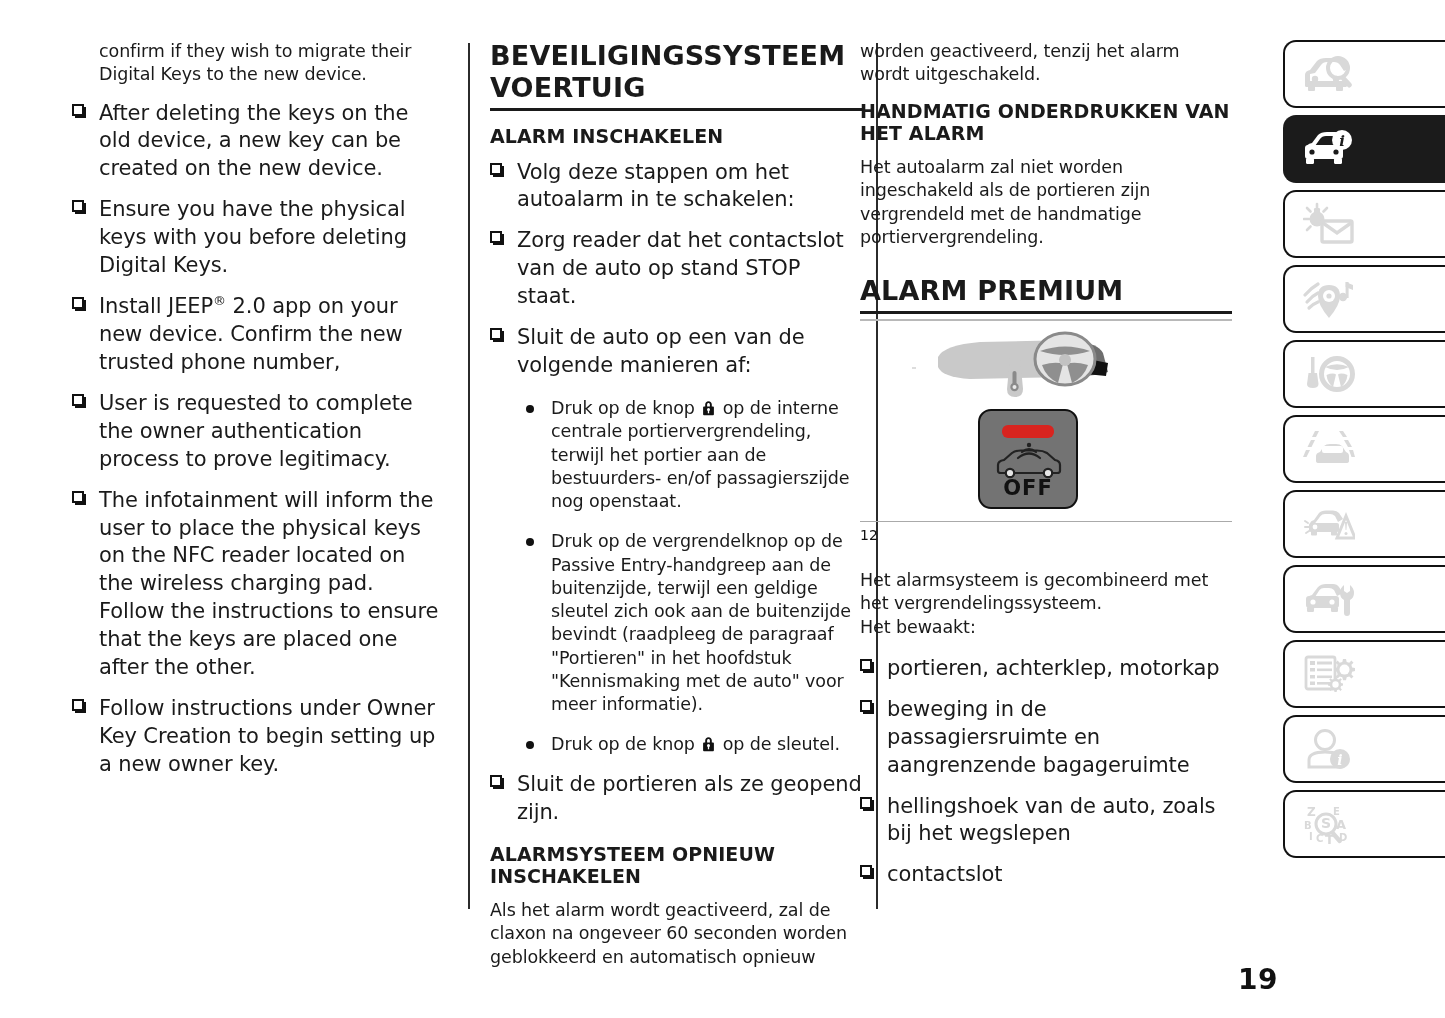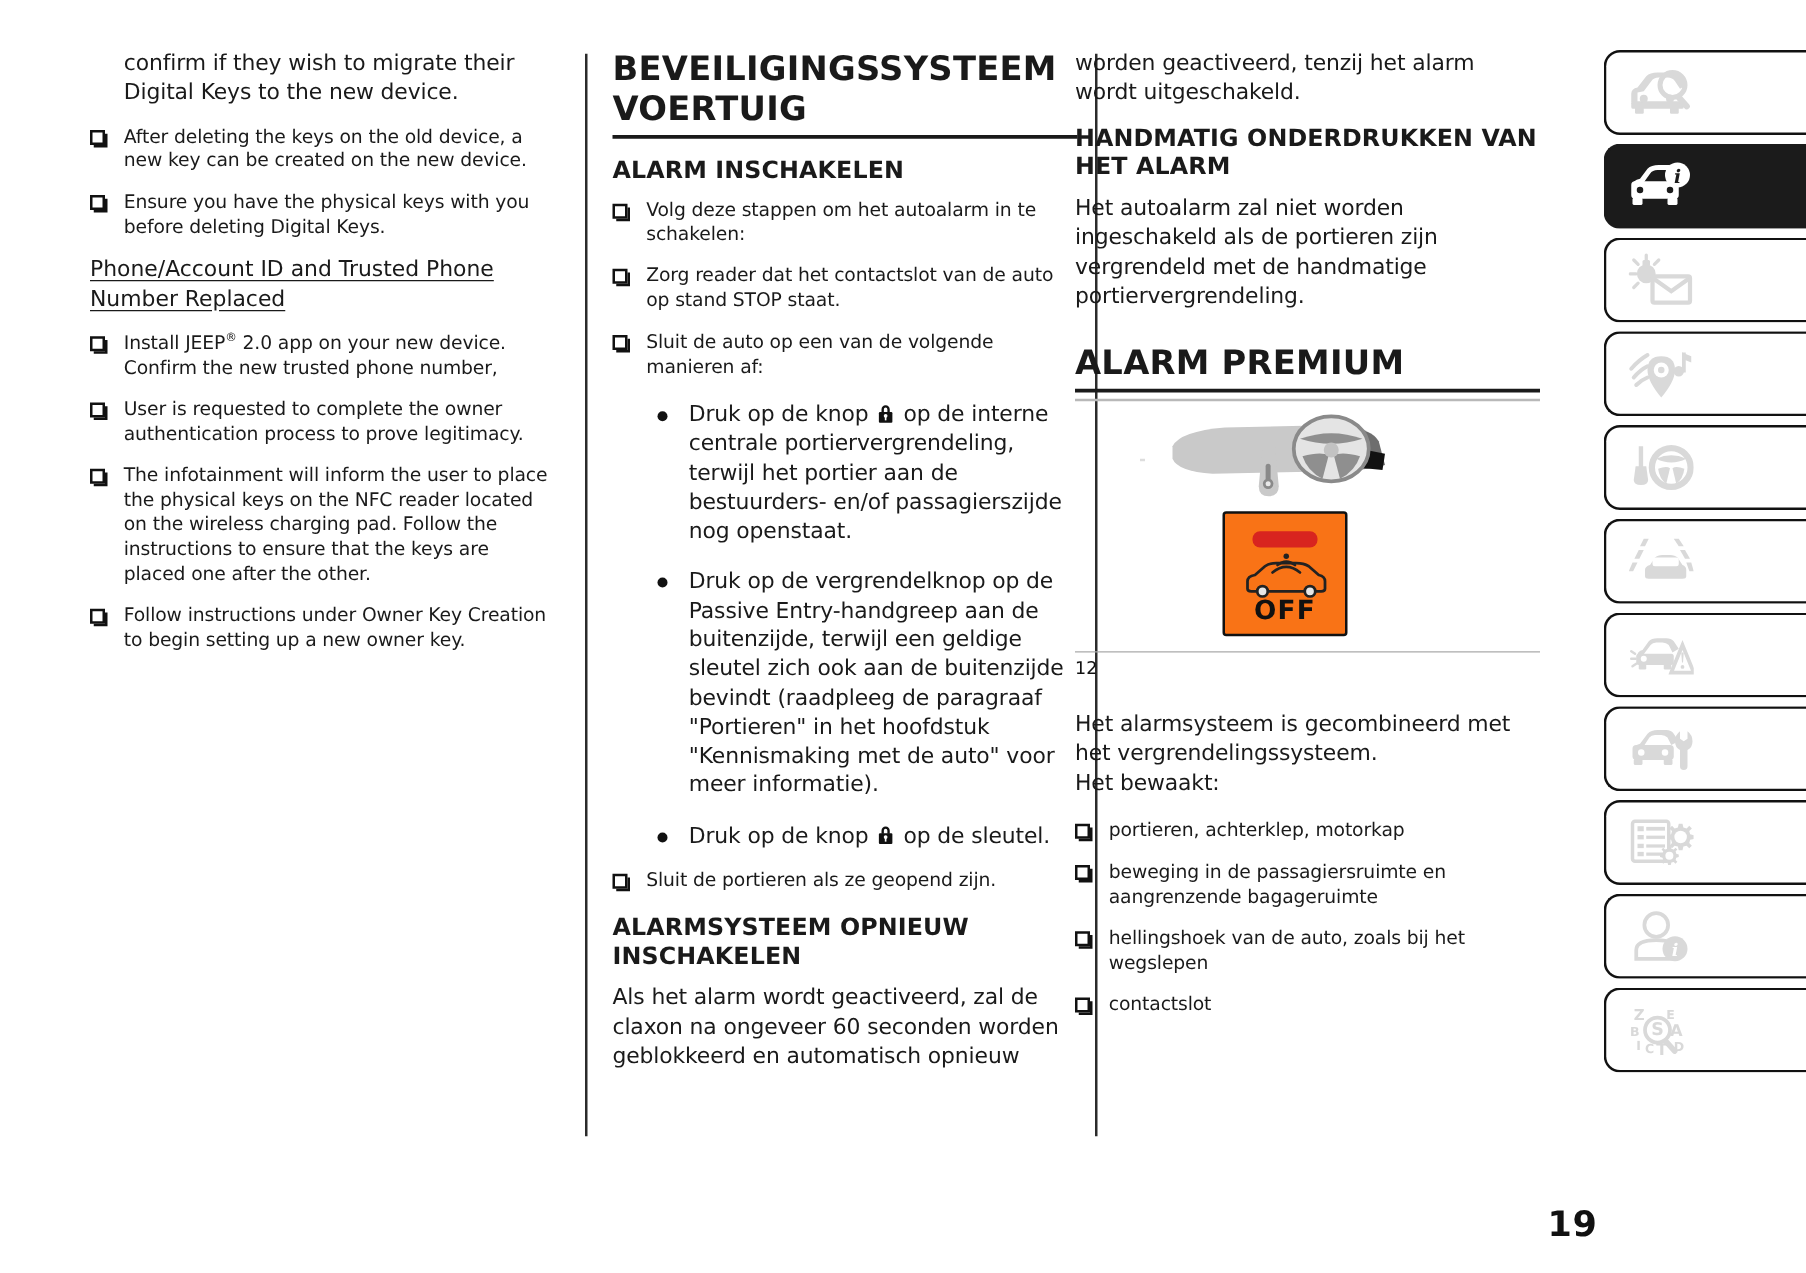--- a/index.html
+++ b/index.html
@@ -102,21 +102,21 @@
   
   ul.sqlist {
     list-style: none;
     margin: 0 0 0 0;
     padding: 0;
   }
   ul.sqlist > li {
     position: relative;
     padding-left: 27px;
     margin-bottom: 13px;
-    font-size: 15px;
+    font-size: 21px;
     line-height: 1.33;
     letter-spacing: -0.1px;
   }
   .sqbullet {
     position: absolute;
     left: 0px;
     top: 4px;
     width: 12px;
     height: 12px;
     border: 2px solid #111;
@@ -181,23 +181,23 @@
     margin-top: 5px;
     color: #111;
   }
 
   .off-btn {
     position: absolute;
     left: 118px;
     top: 80px;
     width: 96px;
     height: 96px;
-    background: #f97316;
+    background: #737373;
     border: 2.2px solid #111;
-    border-radius: 3px;
+    border-radius: 13px;
   }
   .off-led {
     position: absolute;
     left: 22px;
     top: 14px;
     width: 52px;
     height: 13px;
     background: #d8241f;
     border-radius: 6px;
   }
@@ -273,21 +273,20 @@
         <li>
           <span class="sqbullet"></span>
           <span>After deleting the keys on the old device, a new key can be created on the new device.</span>
         </li>
         <li>
           <span class="sqbullet"></span>
           <span>Ensure you have the physical keys with you before deleting Digital Keys.</span>
         </li>
       </ul>
 
-      <p class="h3-underline">Phone/Account ID and Trusted Phone Number Replaced</p>
 
       <ul class="sqlist">
         <li>
           <span class="sqbullet"></span>
           <span>Install JEEP</span><sup class="reg">®</sup><span> 2.0 app on your new device. Confirm the new trusted phone number,</span>
         </li>
         <li>
           <span class="sqbullet"></span>
           <span>User is requested to complete the owner authentication process to prove legitimacy.</span>
         </li>

